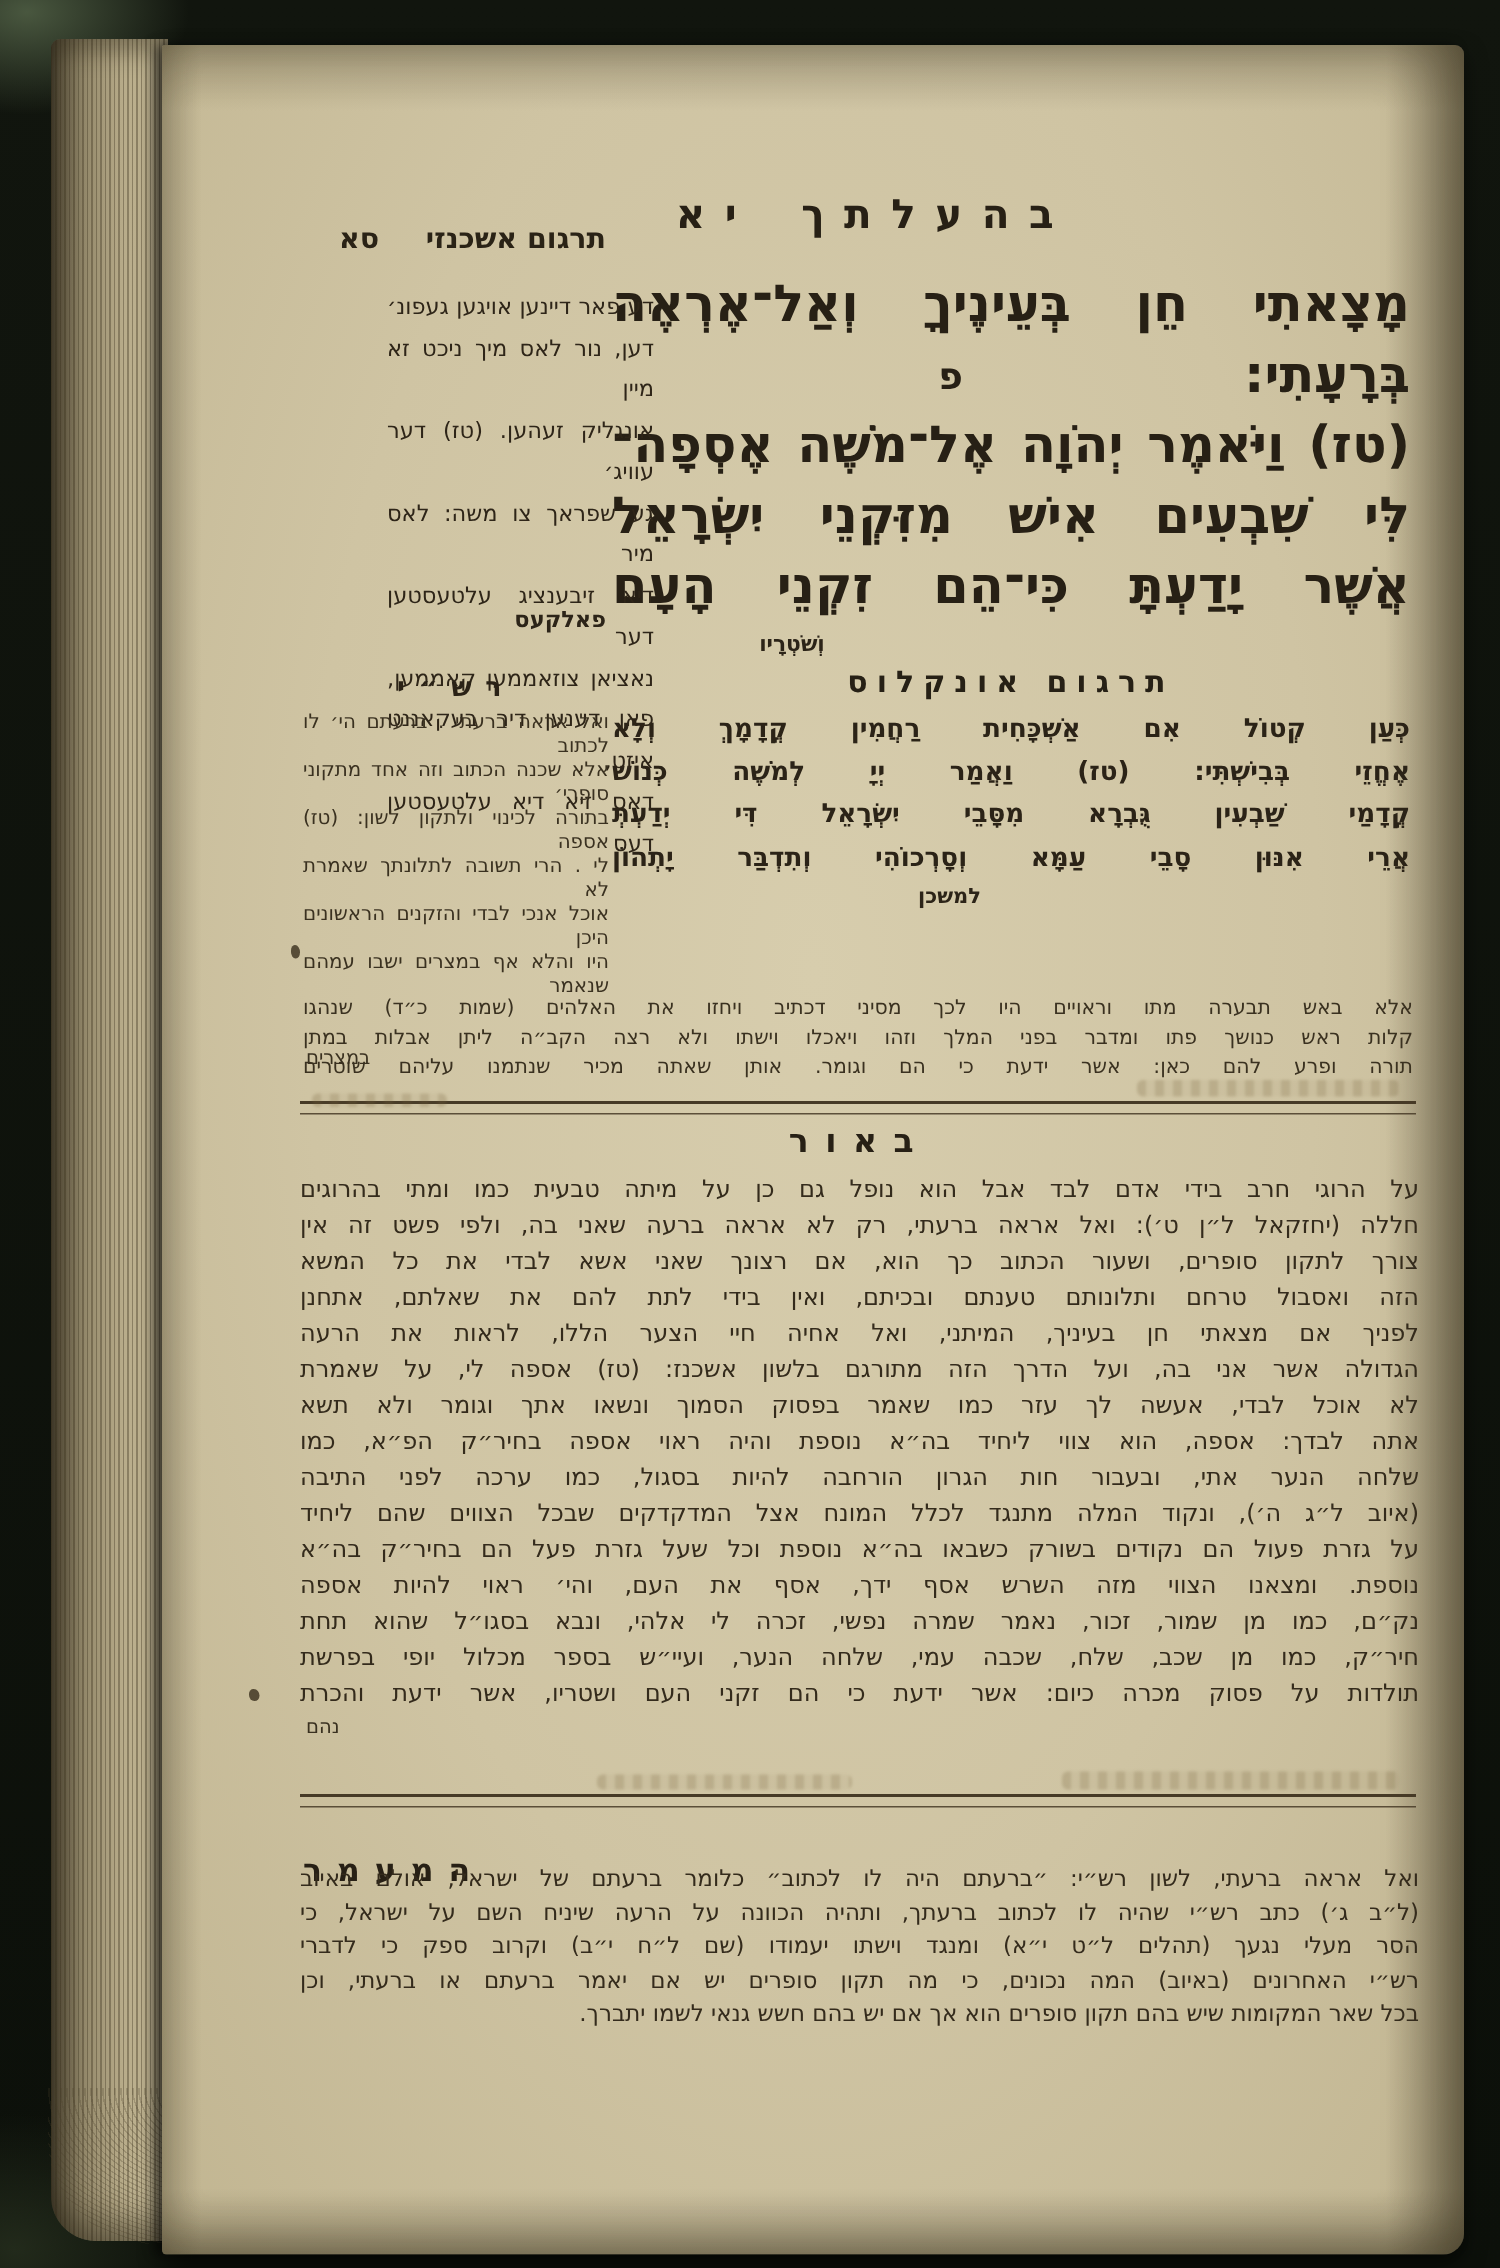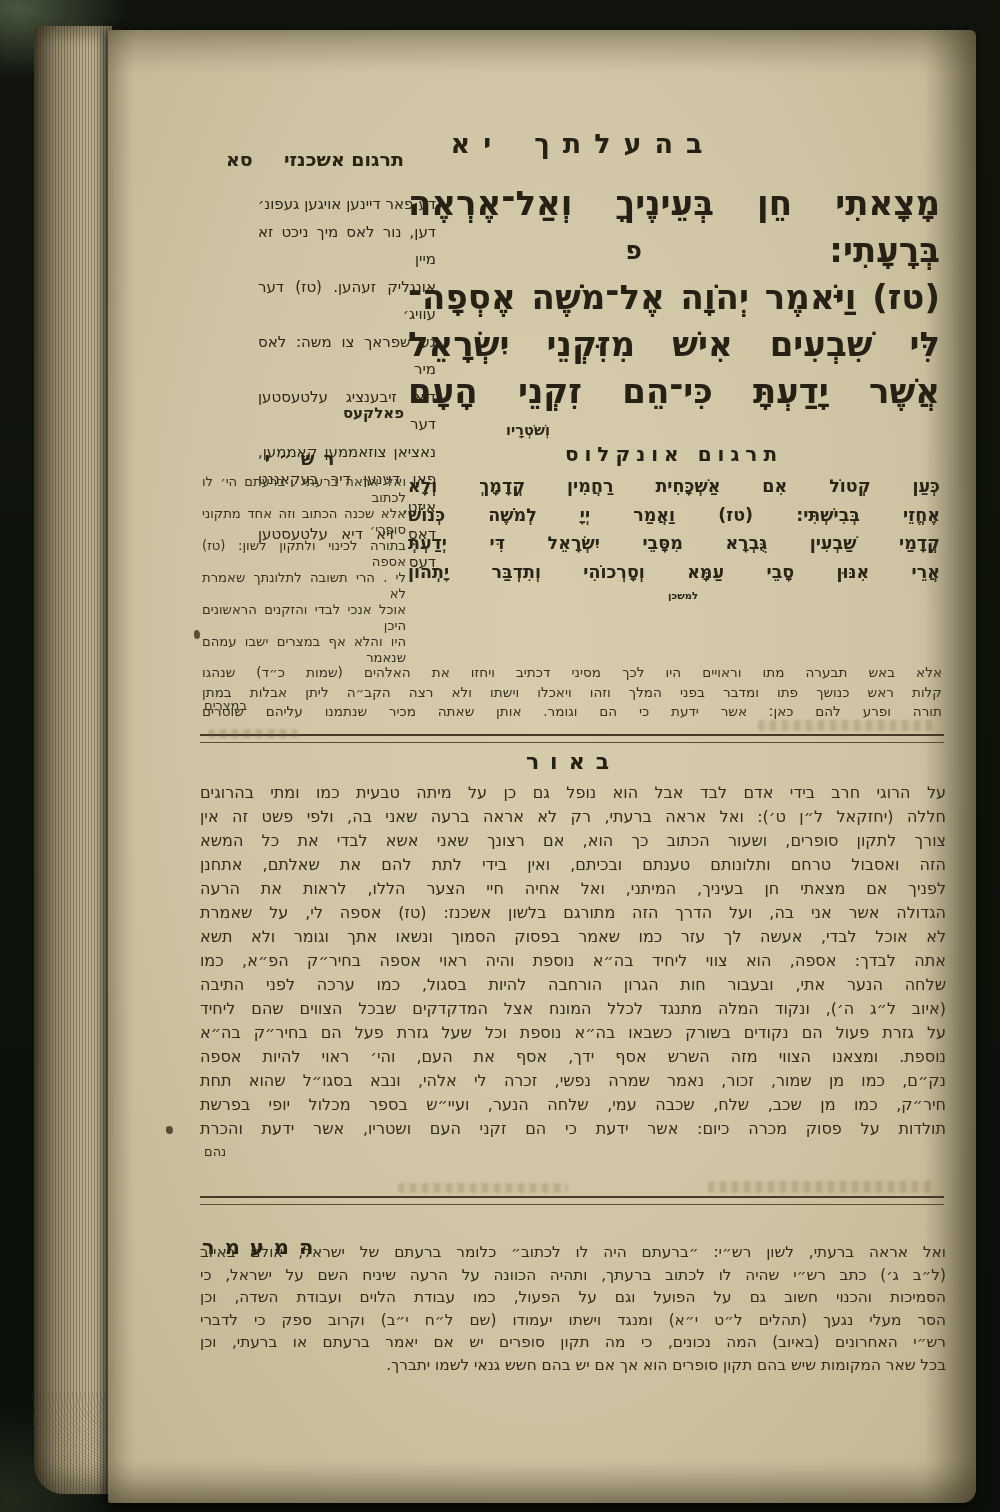--- a/index.html
+++ b/index.html
@@ -45,21 +45,21 @@
   .no-stretch-last .tline:last-child{text-align-last:right;}
 
   .verse{left:300px;top:150px;width:532px;font-size:34px;font-weight:bold;color:#272015;}
   .verse .tline,.verse .vrow2{height:47px;line-height:47px;}
   .vrow2{display:flex;align-items:center;}
   .vrow2 .pe{flex:1;text-align:center;font-size:25px;padding-left:30px;}
   .verse-catch{left:350px;top:392px;width:140px;text-align:center;font-size:14.5px;font-weight:bold;}
 
   .onk-hdr{left:300px;top:412px;width:532px;text-align:center;font-size:20px;font-weight:bold;letter-spacing:6px;color:#262015;}
   .onk-text{left:300px;top:442px;width:532px;font-size:17.5px;line-height:28.5px;font-weight:bold;color:#2b2317;}
-  .onk-catch{left:460px;top:560px;width:130px;text-align:right;font-size:10px;font-weight:bold;}
+  .onk-catch{left:460px;top:560px;width:130px;text-align:center;font-size:14px;font-weight:bold;}
 
   .yid-text{left:118px;top:161px;width:178px;font-size:15px;line-height:27.5px;color:#2e2518;margin-left:32px;}
   .yid-catch{left:118px;top:374px;width:178px;text-align:right;font-size:15px;font-weight:bold;}
 
   .rashi-hdr{left:96px;top:418px;width:200px;text-align:center;font-size:18px;font-weight:bold;letter-spacing:9px;color:#2a2216;}
   .rashi-col{left:94px;top:444px;width:204px;font-size:13.2px;line-height:16px;color:#3a3120;}
   .rashi-wide{left:94px;top:633px;width:740px;font-size:13.6px;line-height:19.6px;color:#3a3120;}
   .rashi-catch{left:96px;top:668px;font-size:13px;color:#3a3120;}
 
   .rule{left:92px;width:744px;height:0;border-top:2.5px solid #463a26;}
@@ -174,21 +174,20 @@
       </div>
     <div class="biur-catch">נהם</div>
 
     <div class="rule r2a"></div>
     <div class="rule thin r2b"></div>
 
     <div class="mea-hdr">המעמר</div>
     <div class="mea-text just no-stretch-last">
         <div class="tline">ואל אראה ברעתי, לשון רש״י: ״ברעתם היה לו לכתוב״ כלומר ברעתם של ישראל, אולם באיוב</div>
         <div class="tline">(ל״ב ג׳) כתב רש״י שהיה לו לכתוב ברעתך, ותהיה הכוונה על הרעה שיניח השם על ישראל, כי</div>
-        <div class="tline">הסמיכות והכנוי חשוב גם על הפועל וגם על הפעול, כמו עבודת הלוים ועבודת השדה, וכן</div>
         <div class="tline">הסר מעלי נגעך (תהלים ל״ט י״א) ומנגד וישתו יעמודו (שם ל״ח י״ב) וקרוב ספק כי לדברי</div>
         <div class="tline">רש״י האחרונים (באיוב) המה נכונים, כי מה תקון סופרים יש אם יאמר ברעתם או ברעתי, וכן</div>
         <div class="tline">בכל שאר המקומות שיש בהם תקון סופרים הוא אך אם יש בהם חשש גנאי לשמו יתברך.</div>
       </div>
 
     <div class="smudge sm1"></div>
     <div class="smudge sm2"></div>
     <div class="smudge sm3"></div>
     <div class="smudge sm4"></div>
     <div class="speck sp1"></div>

